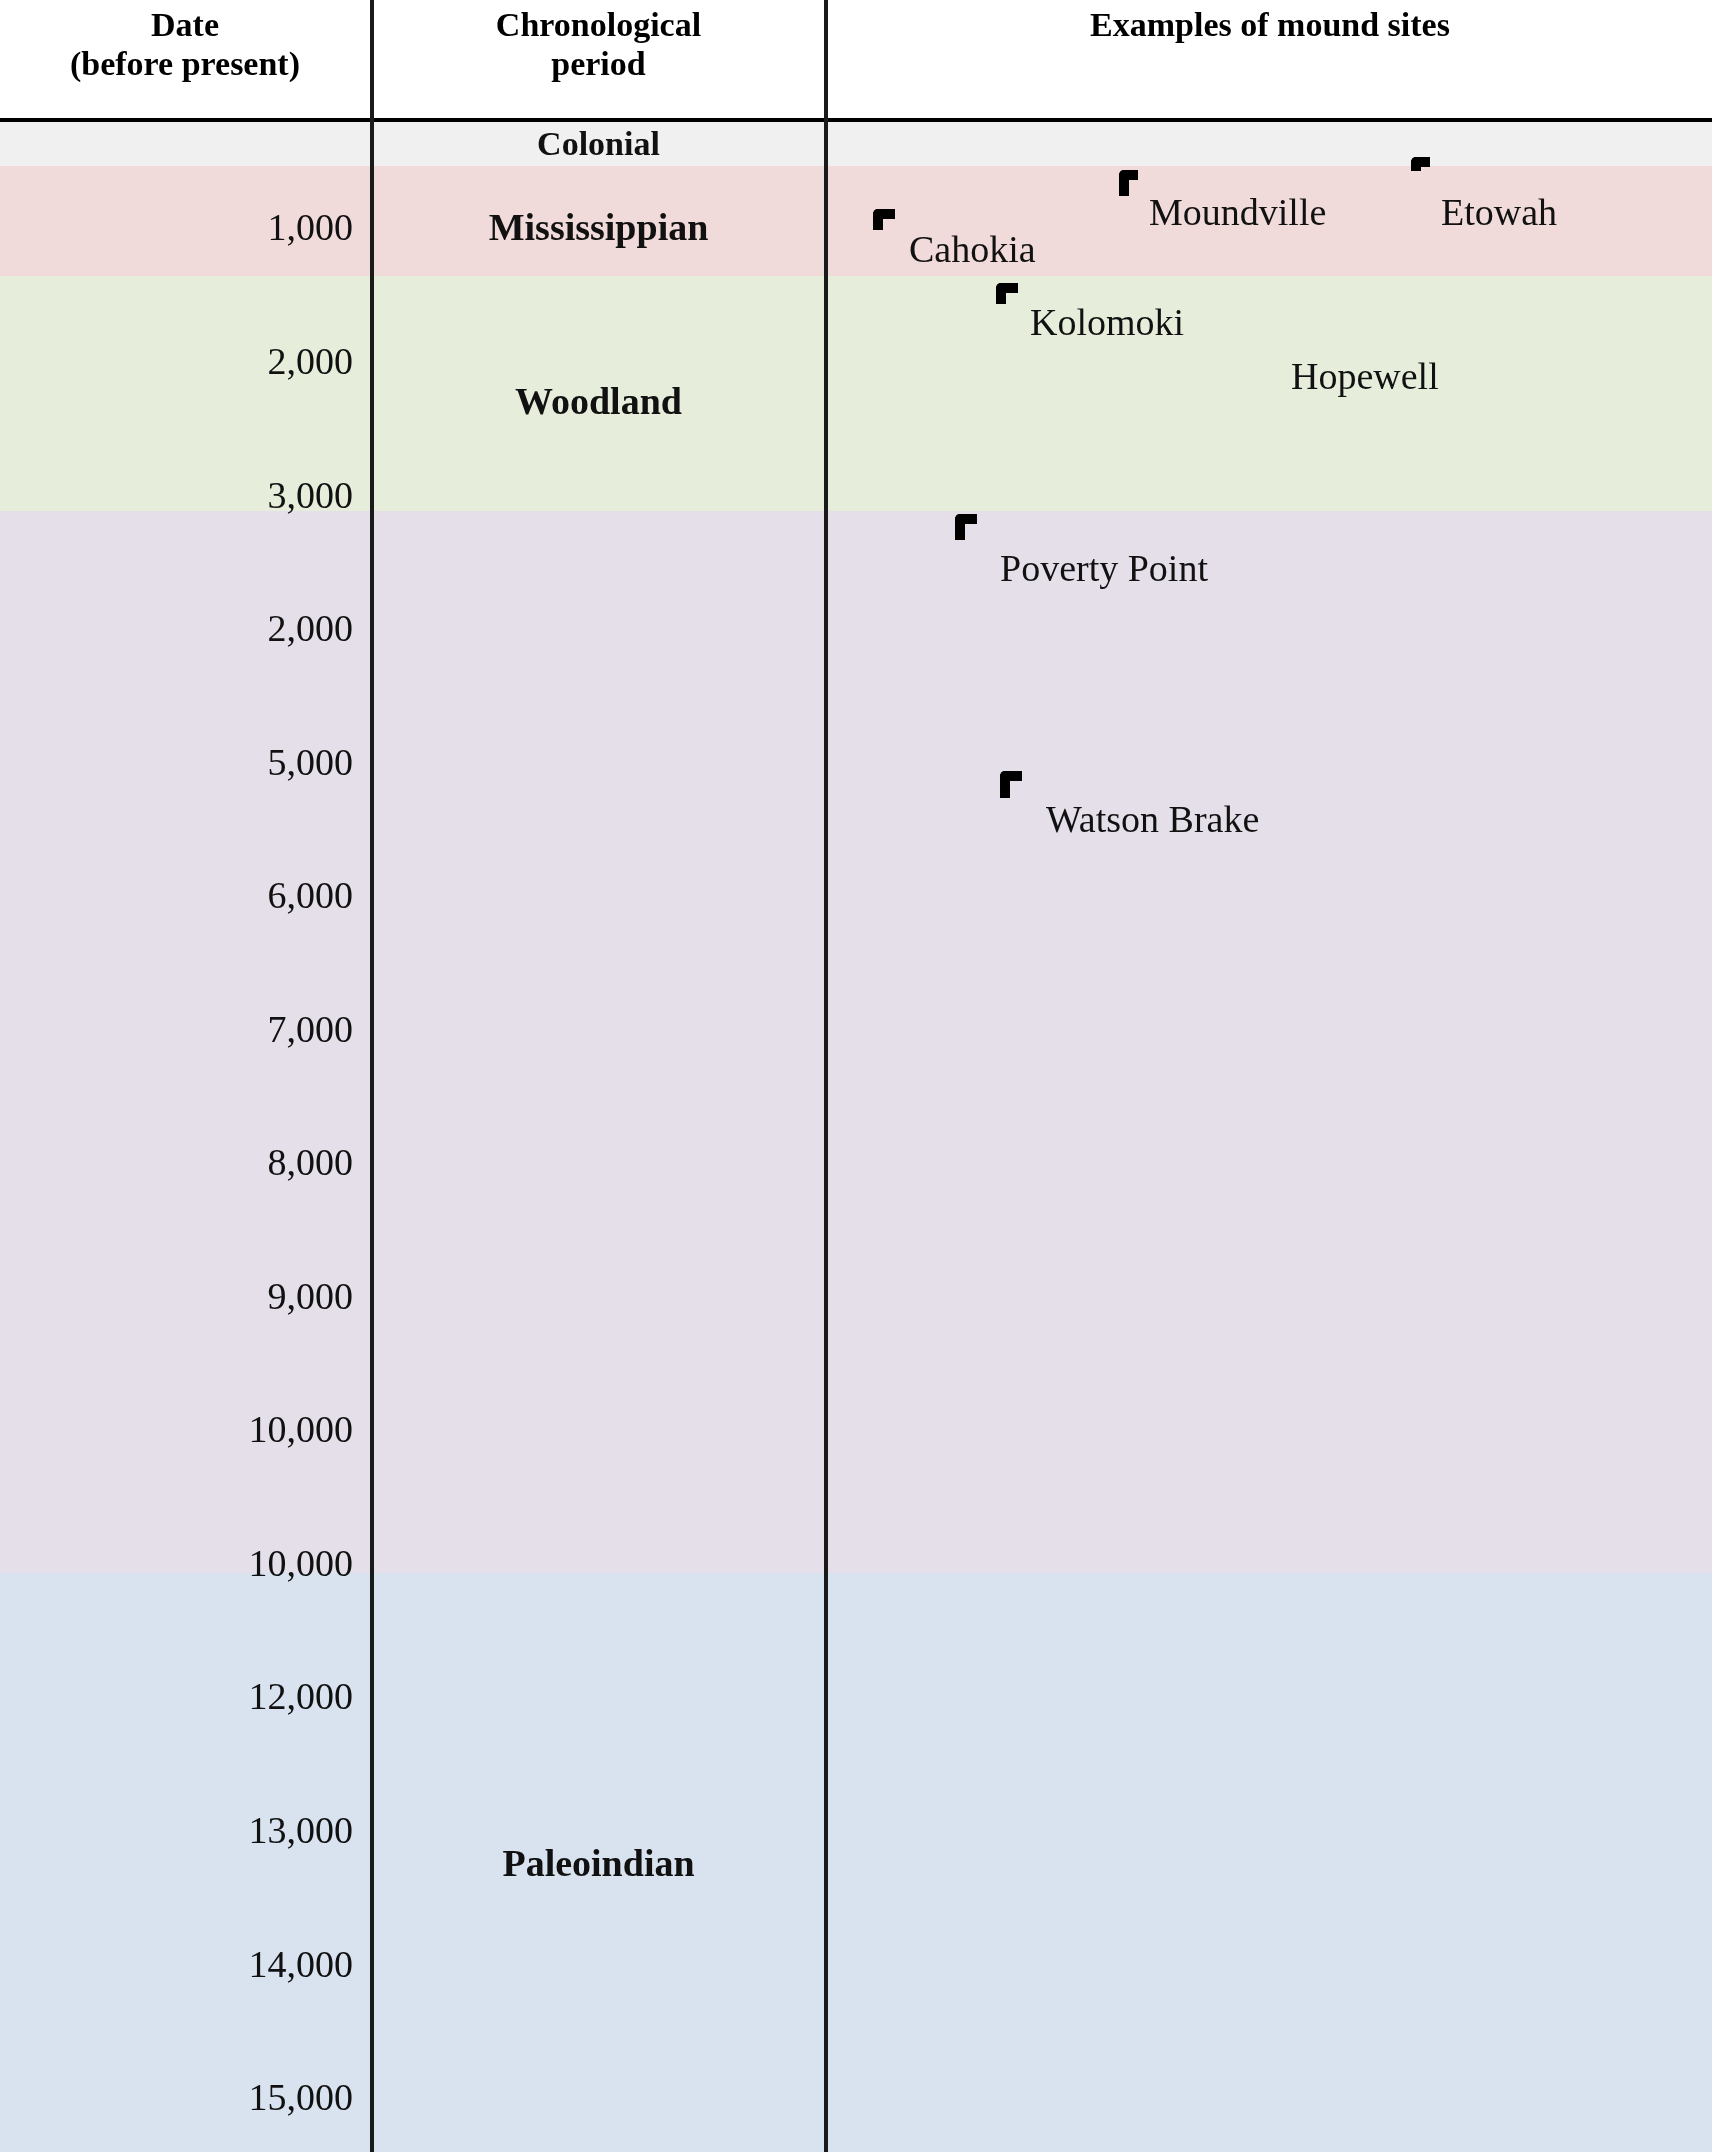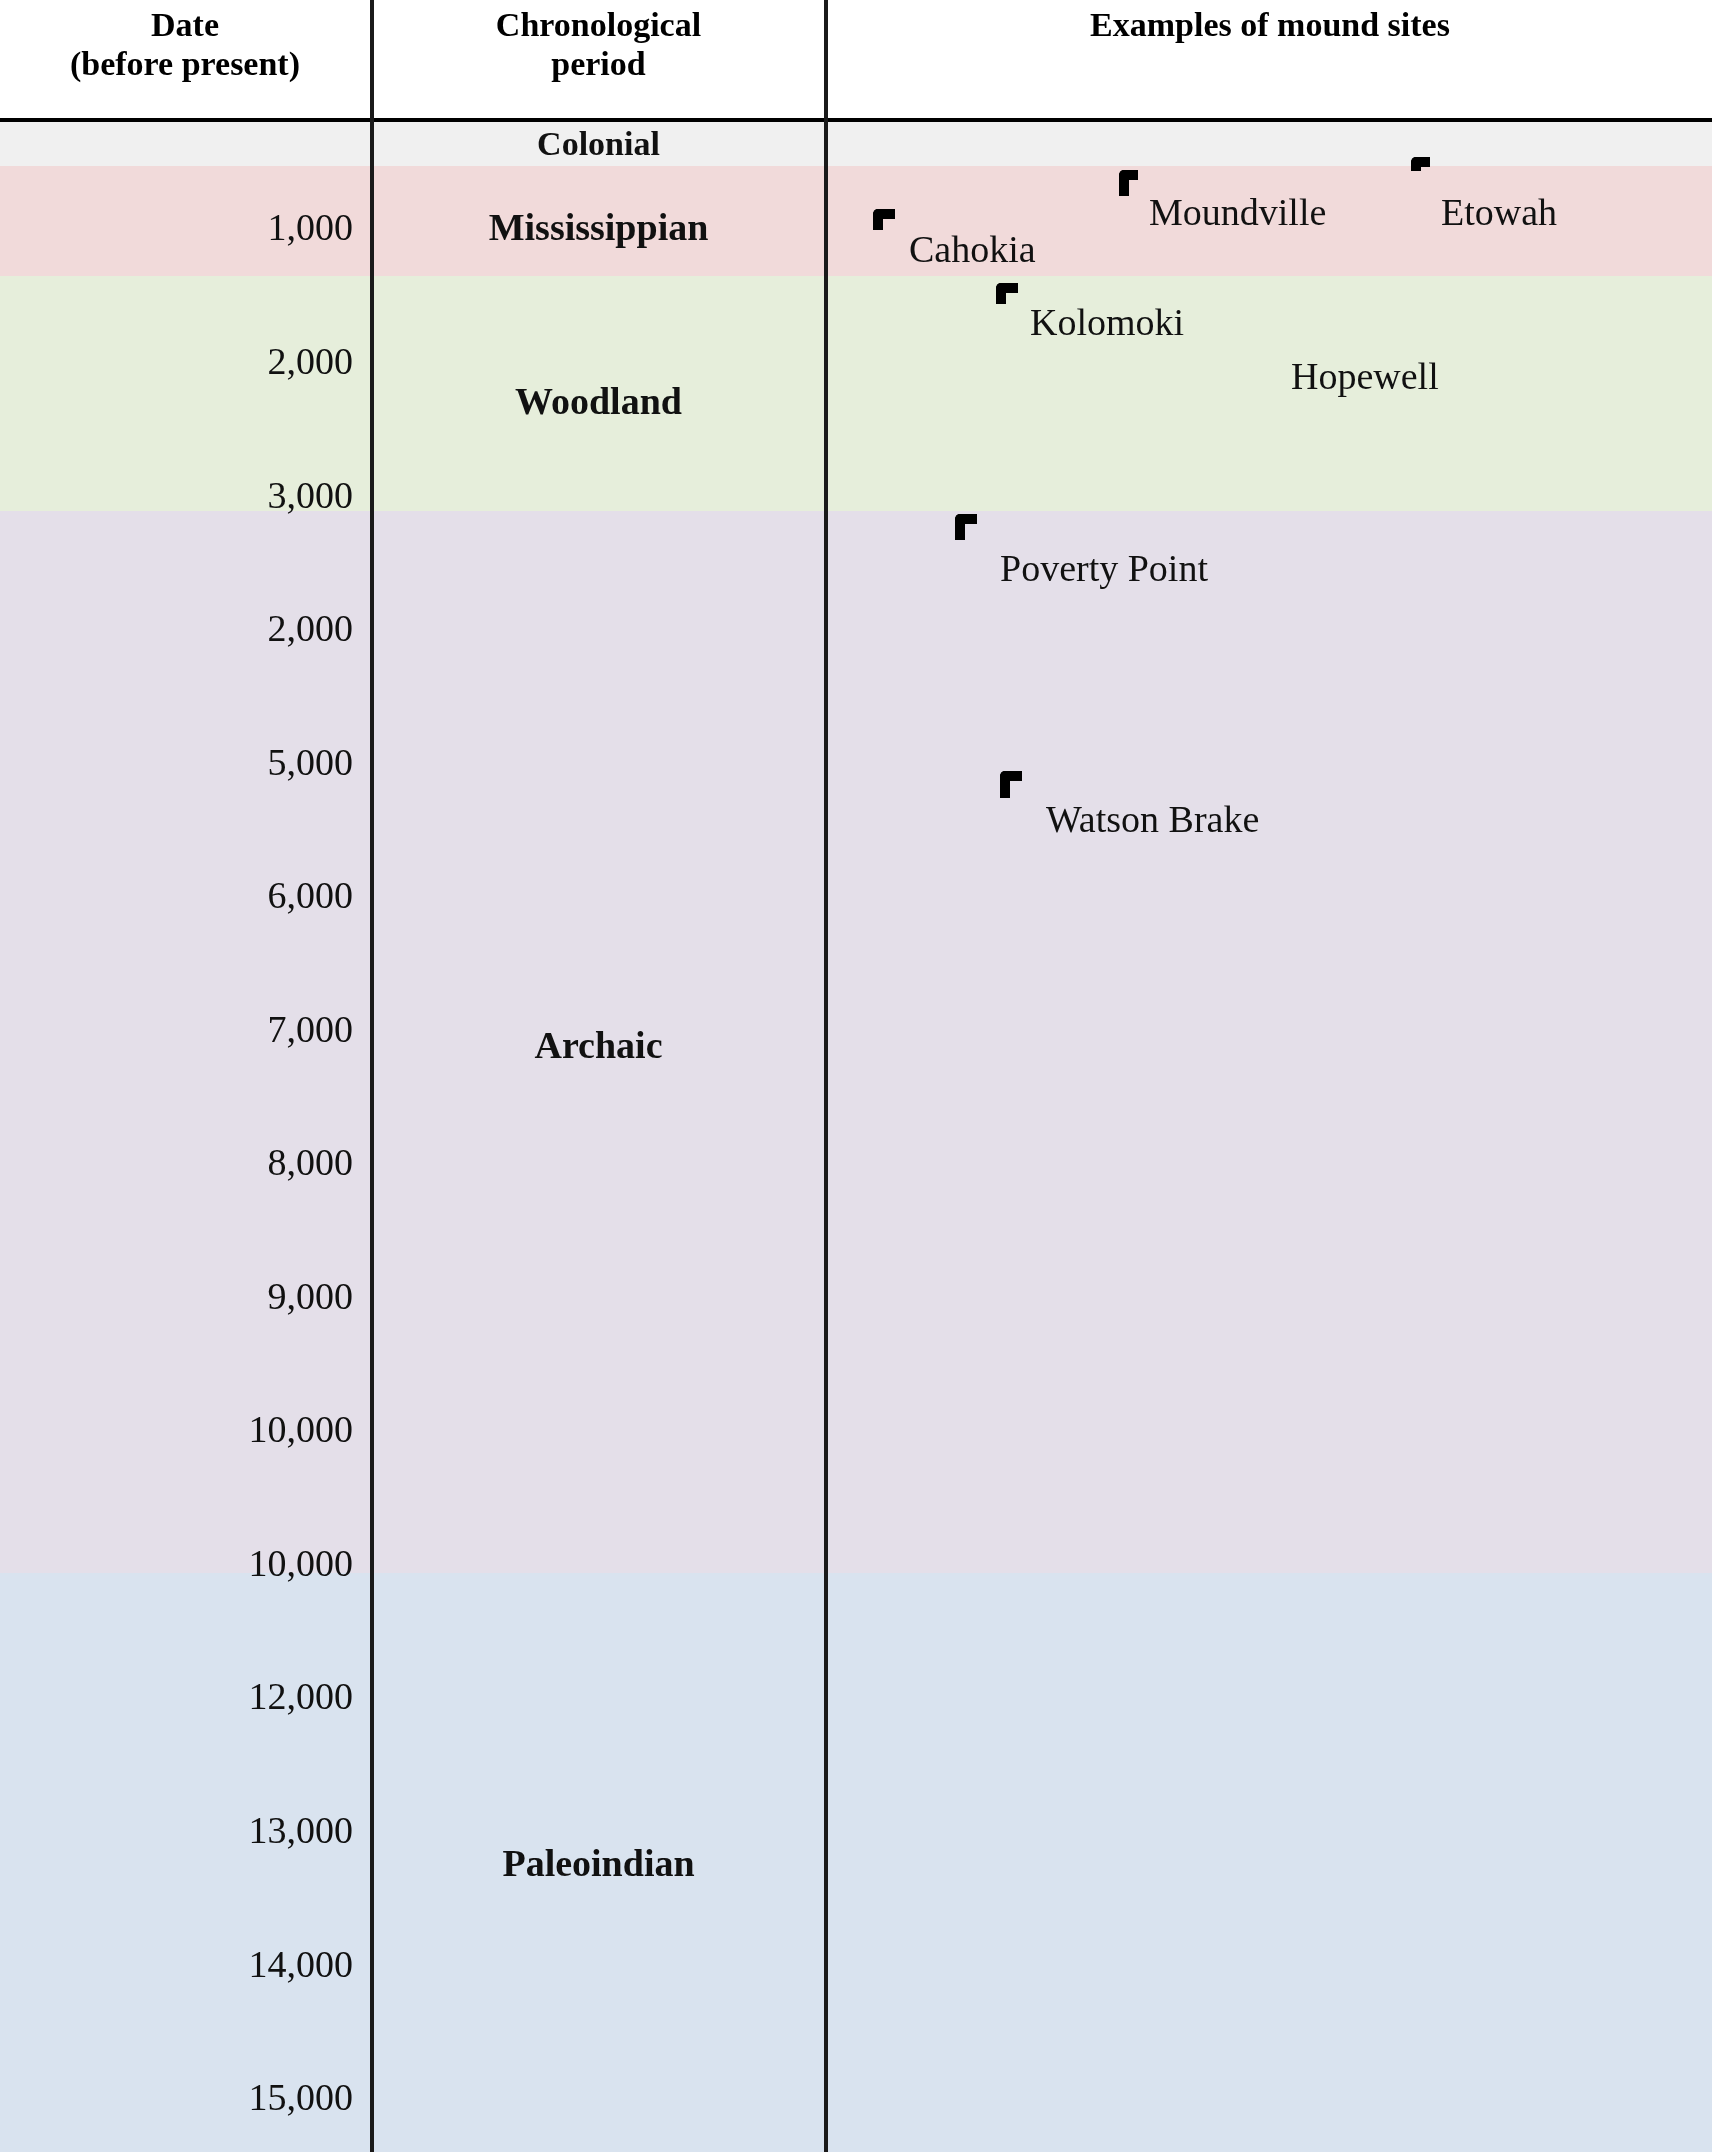--- a/index.html
+++ b/index.html
@@ -166,21 +166,20 @@
   <div class="date-label" style="top:1407px;">10,000</div>
   <div class="date-label" style="top:1541px;">10,000</div>
   <div class="date-label" style="top:1674px;">12,000</div>
   <div class="date-label" style="top:1808px;">13,000</div>
   <div class="date-label" style="top:1942px;text-align:right;">14,000</div>
   <div class="date-label" style="top:2075px;">15,000</div>
 
   <div class="period-label small" style="top:125px;">Colonial</div>
   <div class="period-label" style="top:205px;">Mississippian</div>
   <div class="period-label" style="top:379px;">Woodland</div>
-  <div class="period-label" style="top:1023px;">Archaic</div>
   <div class="period-label" style="top:1841px;">Paleoindian</div>
 
   <div class="site-marker" style="left:873px; top:209px; width:22px; height:20.5px;">
     <div class="marker-shape" style="left:0; top:0; width:22px; height:20.5px;"></div>
   </div>
   <div class="site-label" style="left:909px; top:227px;">Cahokia</div>
 
   <div class="site-marker" style="left:1119px; top:170px; width:19px; height:26px;">
     <div class="marker-shape" style="left:0; top:0; width:19px; height:26px;"></div>
   </div>

